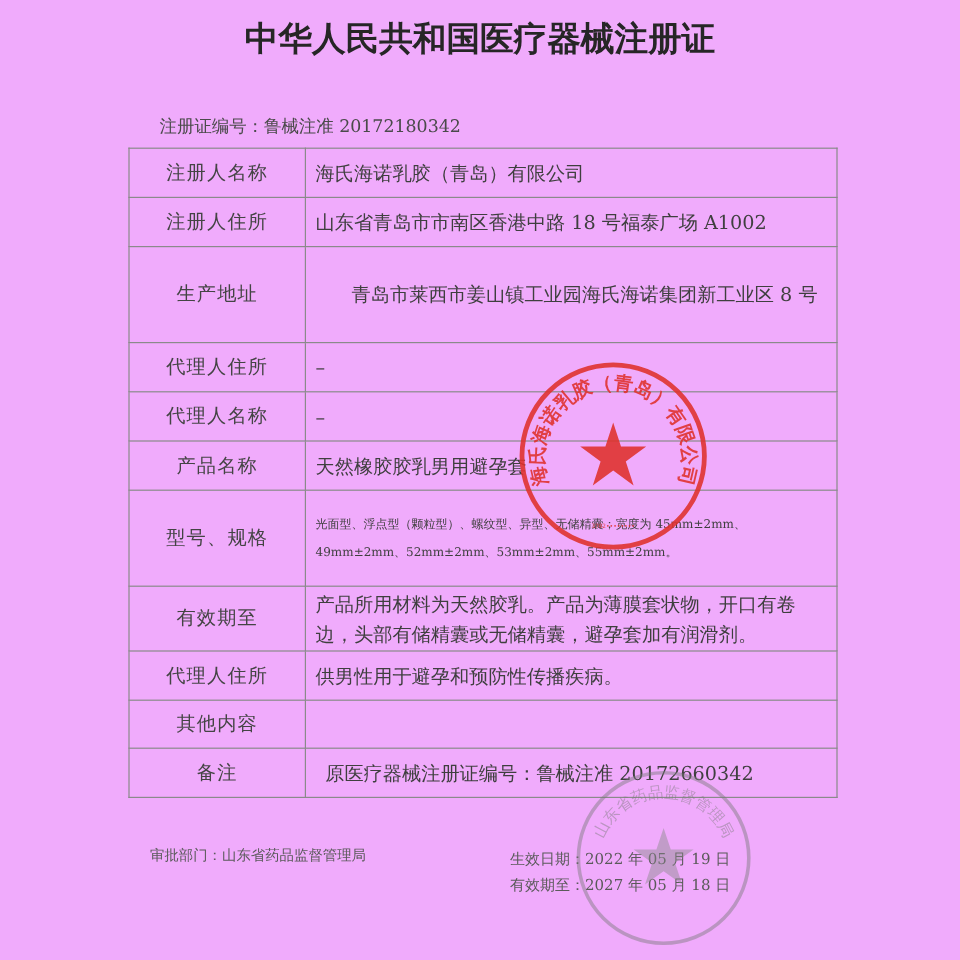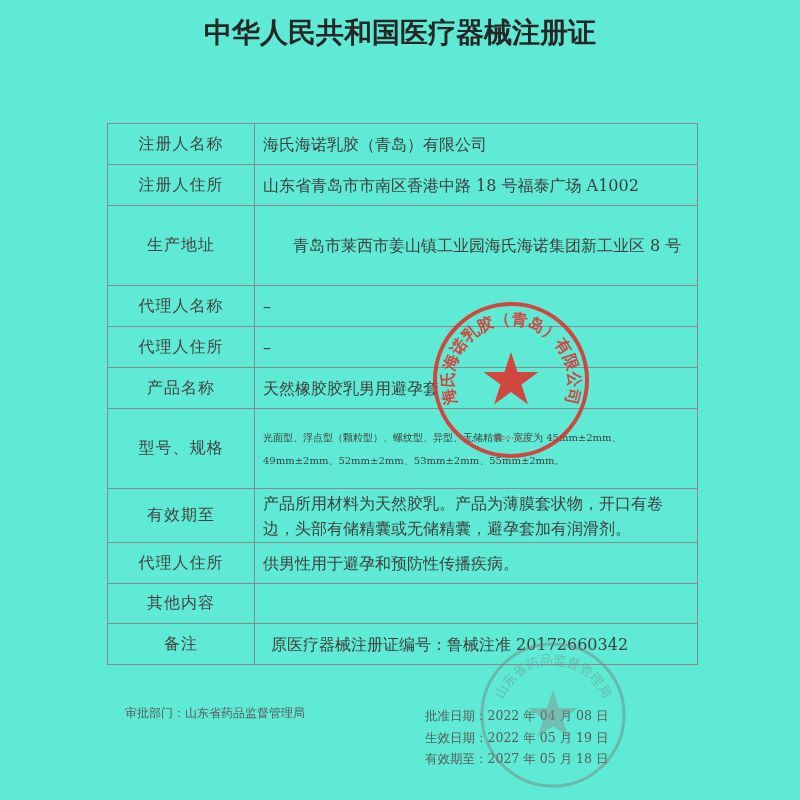--- a/index.html
+++ b/index.html
@@ -12,21 +12,21 @@
     }
     body {
       position: relative;
       font-family: "DejaVu Serif", "Liberation Serif", serif;
       color: #3a3a3a;
     }
     .page {
       position: absolute;
       left: 0; top: 0;
       width: 800px; height: 800px;
-      background: #5eead4;
+      background: #f0abfc;
     }
     .title {
       position: absolute;
       left: 0; width: 800px;
       top: 14px;
       text-align: center;
       font-size: 28px;
       font-weight: bold;
       color: #262626;
       letter-spacing: 0px;
@@ -113,41 +113,42 @@
       opacity: 0.45;
     }
   </style>
 </head>
 <body>
 
 <div class="page">
 
   <div class="title">中华人民共和国医疗器械注册证</div>
 
+  <div class="cert-no">注册证编号：鲁械注准 20172180342</div>
 
   <table class="reg-table">
     <tbody>
         <tr style="height:41px">
       <td class="label">注册人名称</td>
       <td class="value">海氏海诺乳胶（青岛）有限公司</td>
     </tr>
     <tr style="height:41px">
       <td class="label">注册人住所</td>
       <td class="value">山东省青岛市市南区香港中路 18 号福泰广场 A1002</td>
     </tr>
     <tr style="height:80px">
       <td class="label">生产地址</td>
       <td class="value tall">青岛市莱西市姜山镇工业园海氏海诺集团新工业区 8 号</td>
     </tr>
     <tr style="height:41px">
+      <td class="label">代理人住所</td>
+      <td class="value">–</td>
+    </tr>
+    <tr style="height:41px">
       <td class="label">代理人名称</td>
-      <td class="value">–</td>
-    </tr>
-    <tr style="height:41px">
-      <td class="label">代理人住所</td>
       <td class="value">–</td>
     </tr>
     <tr style="height:41px">
       <td class="label">产品名称</td>
       <td class="value">天然橡胶胶乳男用避孕套</td>
     </tr>
     <tr style="height:80px">
       <td class="label">型号、规格</td>
       <td class="value spec">光面型、浮点型（颗粒型）、螺纹型、异型、无储精囊；宽度为 45mm±2mm、49mm±2mm、52mm±2mm、53mm±2mm、55mm±2mm。</td>
     </tr>
@@ -166,21 +167,20 @@
     <tr style="height:41px">
       <td class="label">备注</td>
       <td class="value note">原医疗器械注册证编号：鲁械注准 20172660342</td>
     </tr>
   </tbody>
     </table>
 
   <div class="footer-left">审批部门：山东省药品监督管理局</div>
 
   <div class="footer-right">
-    <div>批准日期：2022 年 04 月 08 日</div>
     <div>生效日期：2022 年 05 月 19 日</div>
     <div>有效期至：2027 年 05 月 18 日</div>
   </div>
 
   <svg class="stamp-red" viewBox="0 0 160 160">
     <defs>
       <path id="sealArc" d="M 30 112 A 58 58 0 1 1 130 112"></path>
     </defs>
     <circle cx="80" cy="80" r="76" fill="none" stroke="#e0312b" stroke-width="4"></circle>
     <polygon fill="#e0312b" points="80,52 86.5,72 107.5,72 90.5,84.5 97,104.5 80,92 63,104.5 69.5,84.5 52.5,72 73.5,72"></polygon>

